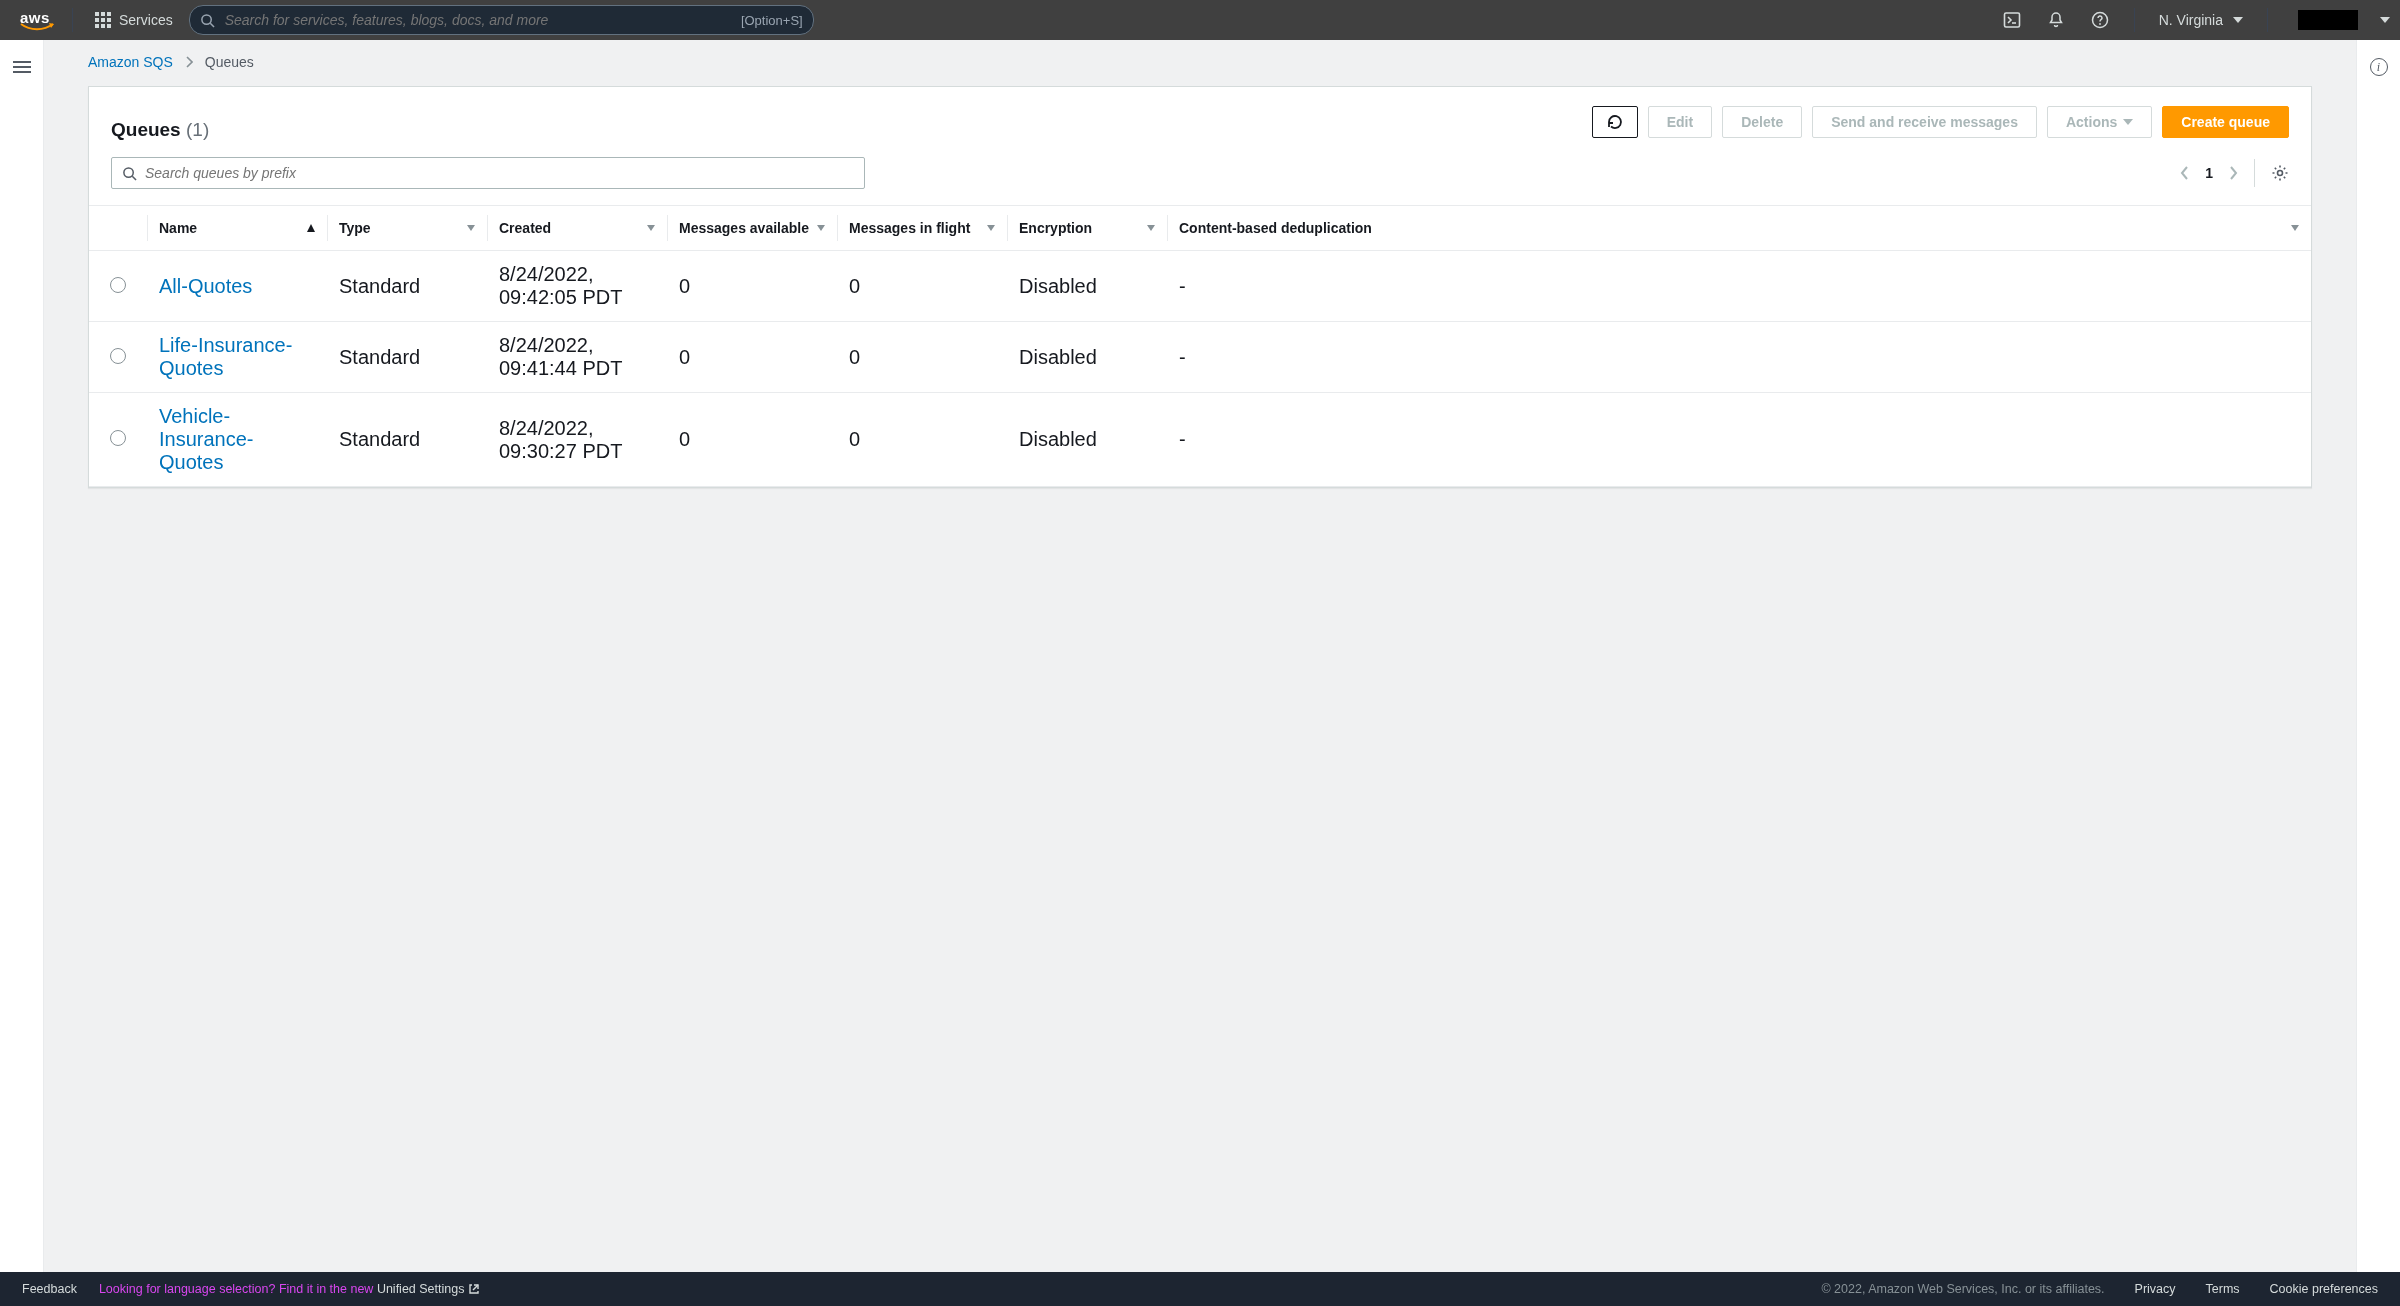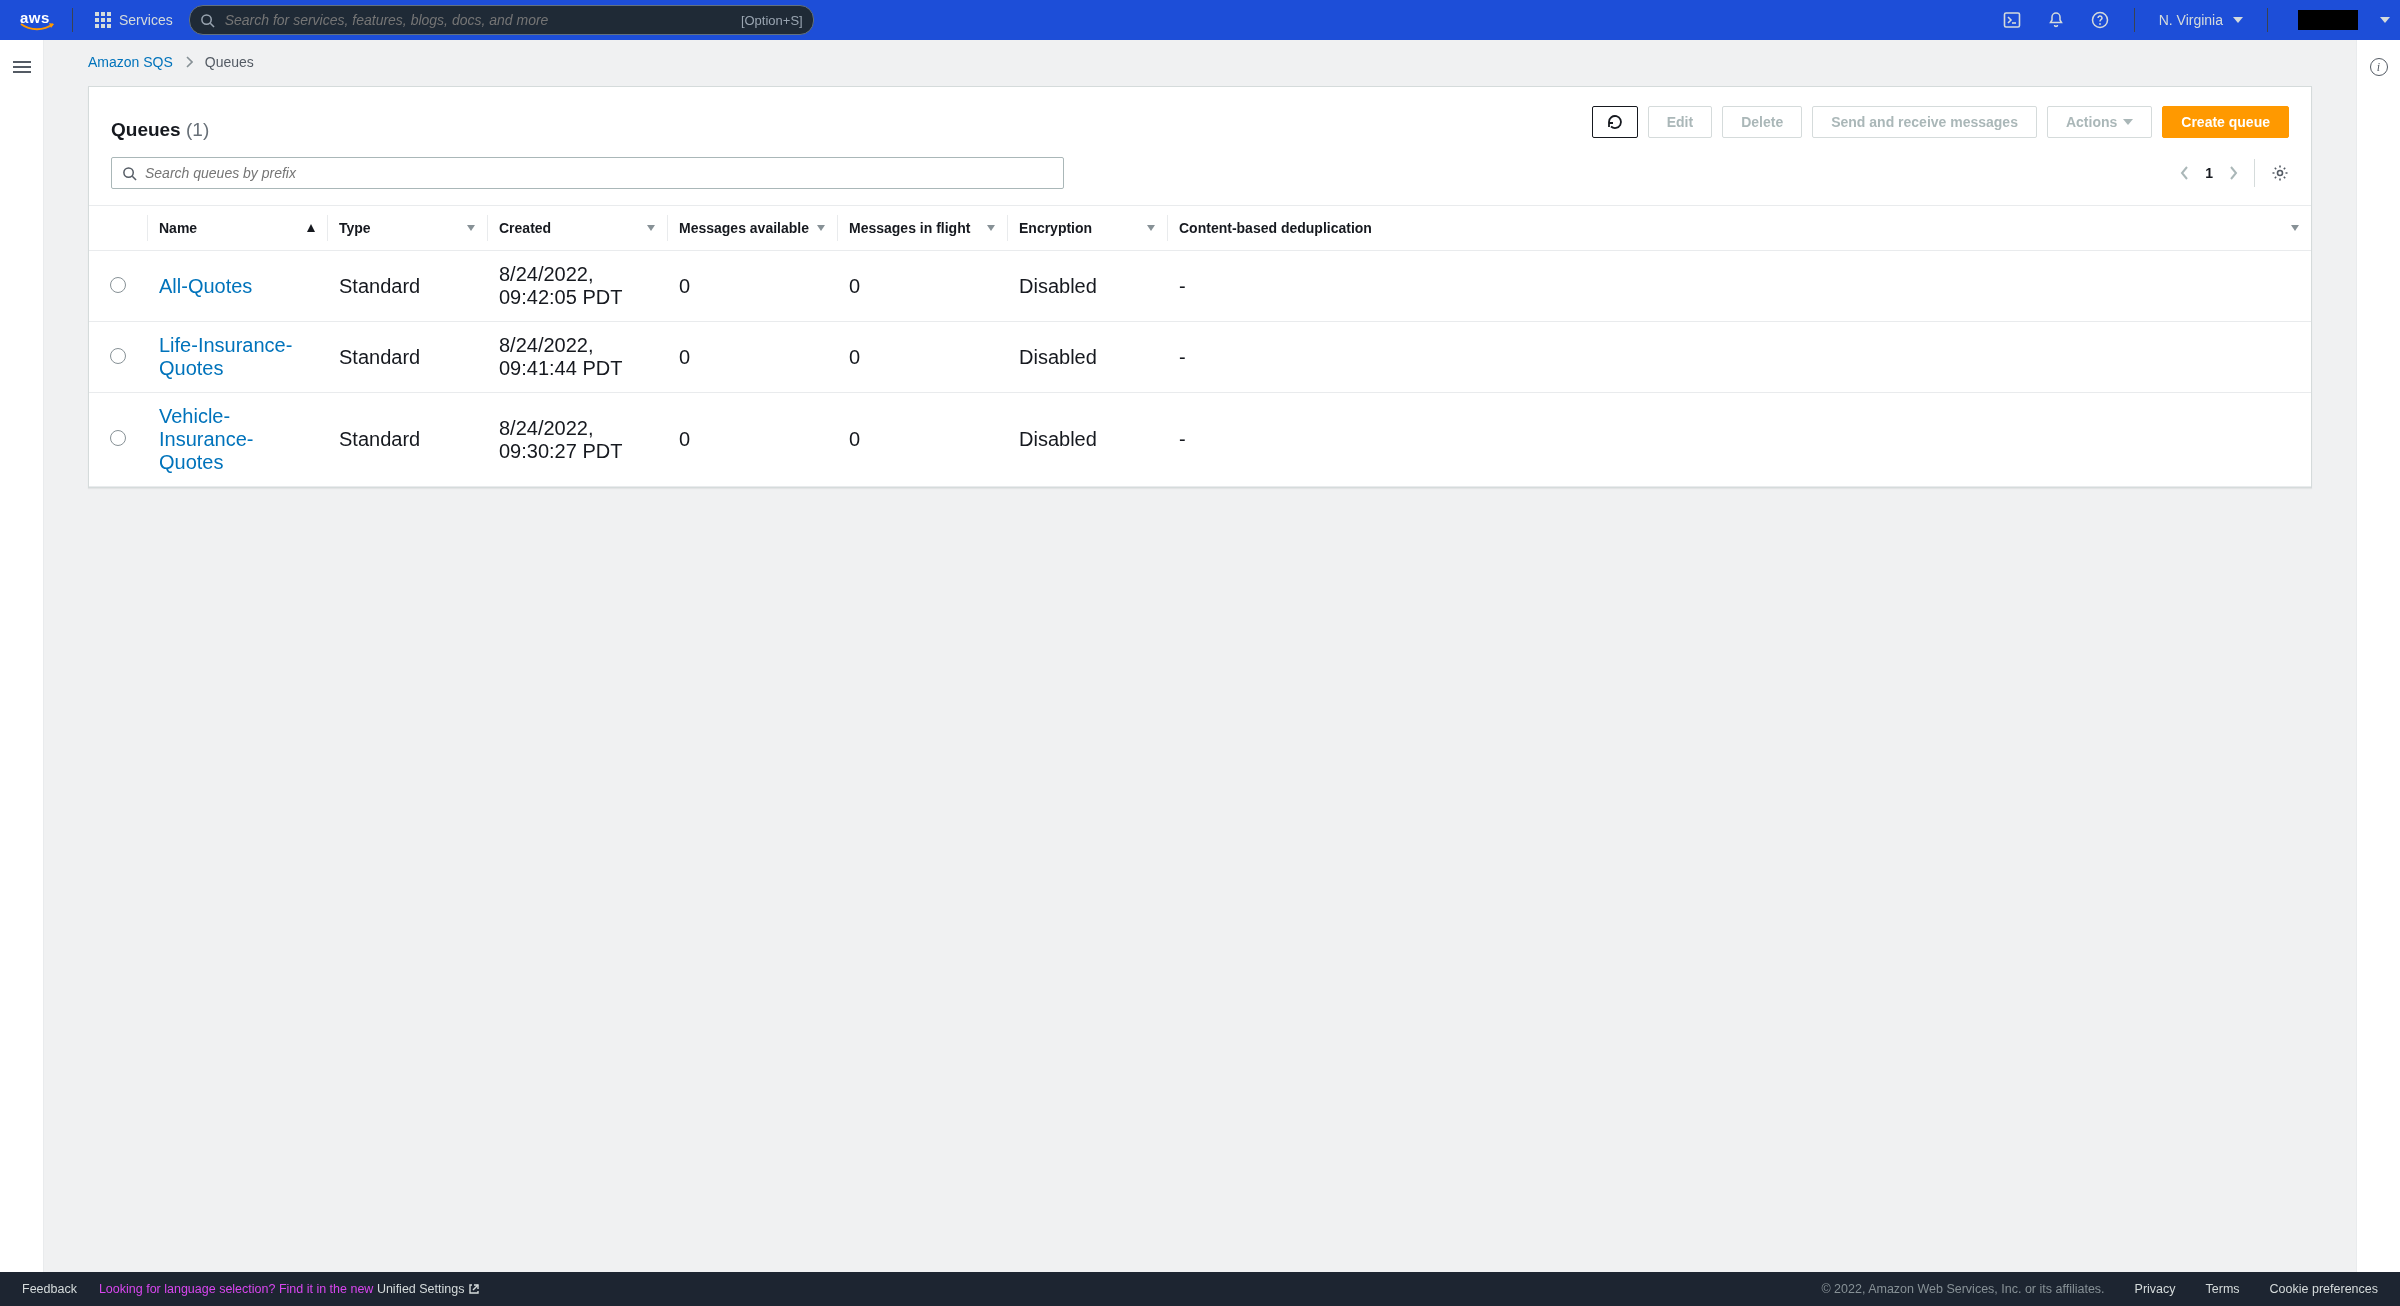--- a/index.html
+++ b/index.html
@@ -1,20 +1,20 @@
 <!DOCTYPE html>
 <html><head>
   <meta charset="utf-8">
   <style>
     * { box-sizing: border-box; margin: 0; padding: 0; }
     html, body { width: 100%; height: 100%; font-family: "Amazon Ember", "Helvetica Neue", Arial, sans-serif; font-size: 14px; color: #16191f; background:#fff; }
     body { display: flex; flex-direction: column; min-height: 100vh; overflow-x:hidden; }
 
     
-    .topnav { background:#1d4ed8; height:40px; display:flex; align-items:center; color:#d5dbdb; padding:0 10px 0 20px; gap:12px; }
+    .topnav { background:#404040; height:40px; display:flex; align-items:center; color:#d5dbdb; padding:0 10px 0 20px; gap:12px; }
     .aws-logo { display:flex; align-items:flex-end; color:#fff; font-size:15px; font-weight:700; letter-spacing:0.5px; }
     .aws-logo .text { color:#fff; font-family: Arial, sans-serif; font-weight:700; font-size:15px; }
     .aws-logo .smile { display:block; margin-top:-3px; }
     .nav-divider { width:1px; height:24px; background:#394353; margin:0 6px; }
     .services-btn { display:flex; align-items:center; gap:8px; color:#d5dbdb; cursor:pointer; padding:0 4px; }
     .grid-icon { display:grid; grid-template-columns:repeat(3,4px); grid-template-rows:repeat(3,4px); gap:2px; }
     .grid-icon span { background:#d5dbdb; width:4px; height:4px; }
     .searchbar { flex:0 0 auto; display:flex; align-items:center; background:#1f2a36; border:1px solid #62717f; border-radius:14px; height:30px; width:625px; color:#9aa5b1; padding:0 10px; gap:10px;}
     .searchbar input { flex:1; background:transparent; border:none; outline:none; color:#d5dbdb; font-style:italic; font-size:14px; }
     .searchbar .kbd { color:#9aa5b1; font-size:13px; }
@@ -43,21 +43,21 @@
     .panel-title { font-size:19px; font-weight:700; color:#16191f;margin-top:16px; }
     .panel-count { color:#687078; font-weight:400; }
     .panel-actions { margin-left:auto; display:flex; gap:10px; align-items:center;}
     .btn { height:32px; border:1px solid #545b64; background:#fff; border-radius:2px; padding:0 18px; display:inline-flex; align-items:center; justify-content:center; font-weight:700; color:#545b64; cursor:pointer; gap:6px; font-size:14px;}
     .btn.icon-only { padding:0; width:46px; border-color:#16191f;}
     .btn.disabled { color:#aab7b8; border-color:#d5dbdb; cursor:default; }
     .btn.primary { background:#ff9900; border-color:#ff9900; color:#fff;}
     .btn .caret-down-dark { width:0; height:0; border-left:5px solid transparent; border-right:5px solid transparent; border-top:6px solid #aab7b8; }
 
     .panel-toolbar { display:flex; align-items:center; padding:8px 22px 16px 22px; gap:18px;}
-    .search-field { flex:0 0 auto; width:953px; height:32px; border:1px solid #aab7b8; border-radius:2px; display:flex; align-items:center; padding:0 10px; gap:8px;}
+    .search-field { flex:0 0 auto; width:754px; height:32px; border:1px solid #aab7b8; border-radius:2px; display:flex; align-items:center; padding:0 10px; gap:8px;}
     .search-field input { flex:1; border:none; outline:none; font-style:italic; font-size:14px; color:#545b64;}
     .pager { margin-left:auto; display:flex; align-items:center; gap:16px;}
     .pager-btn { color:#aab7b8; font-size:18px; cursor:default; display:flex; align-items:center; justify-content:center;}
     .pager-num { font-weight:700; font-size:14px; color:#16191f;}
     .v-divider { width:1px; height:28px; background:#d5dbdb;}
     .gear-btn { cursor:pointer; color:#545b64; display:flex;}
 
     table.data { width:100%; border-collapse:collapse; }
     table.data thead th { text-align:left; font-weight:700; color:#16191f; padding:14px 12px; border-bottom:1px solid #e9ebed; border-top:1px solid #e9ebed; font-size:14px; position:relative;}
     table.data thead th .th-inner { display:flex; align-items:center; justify-content:space-between; gap:8px;}

